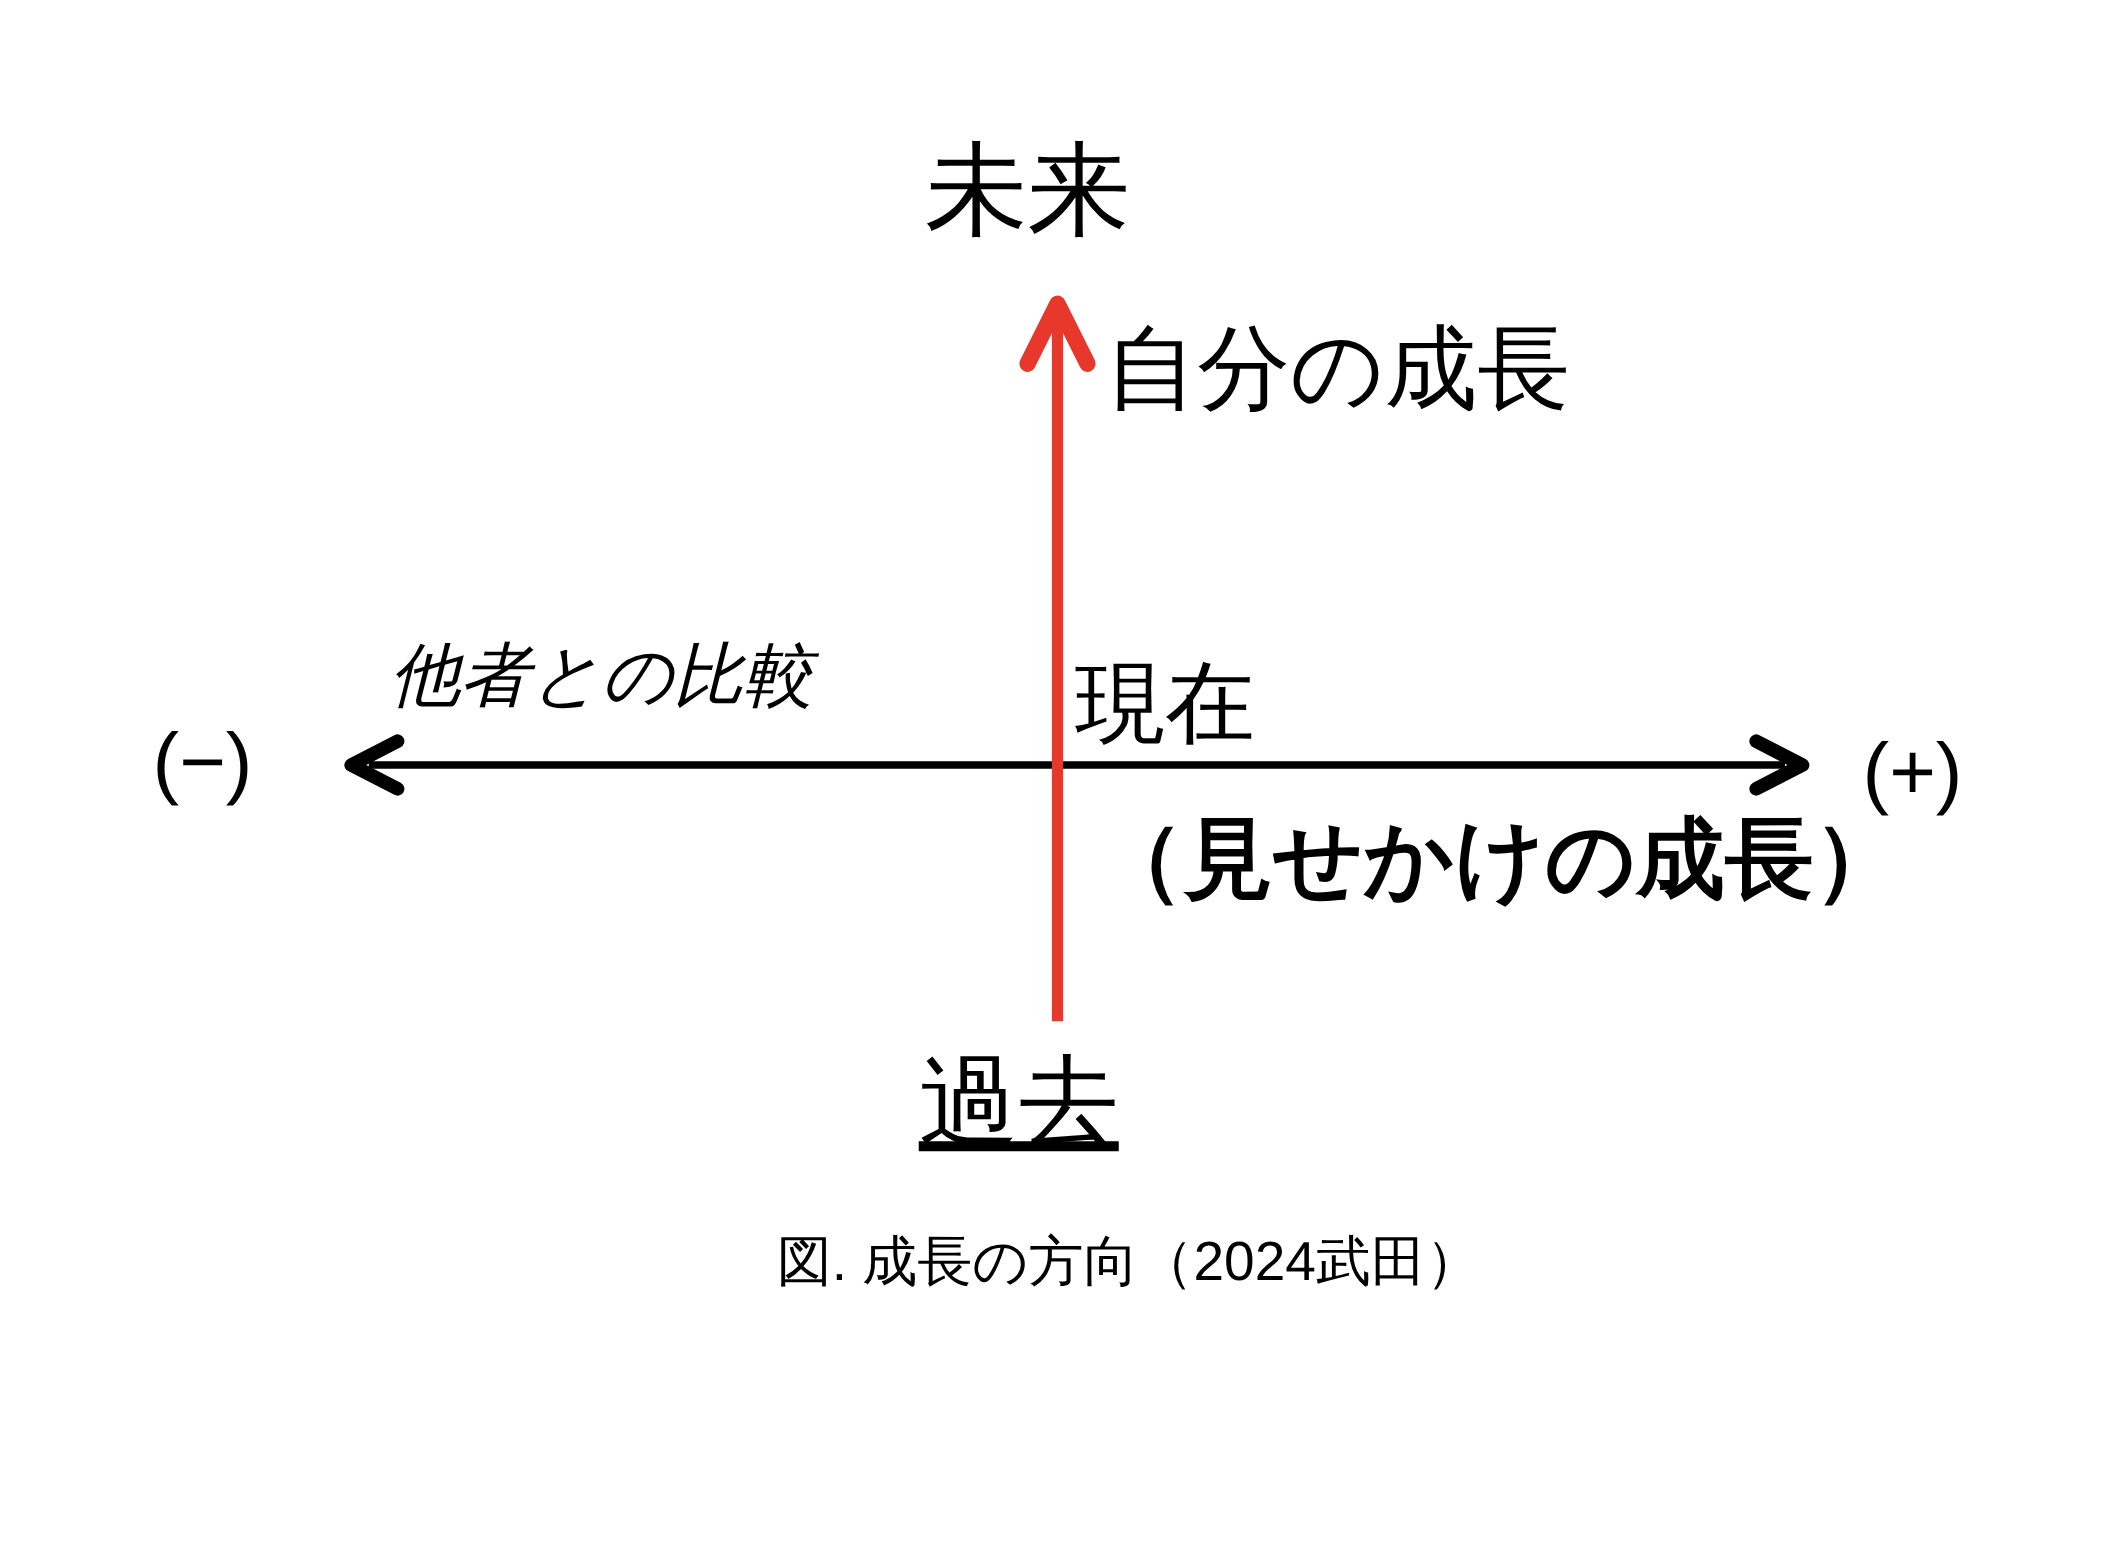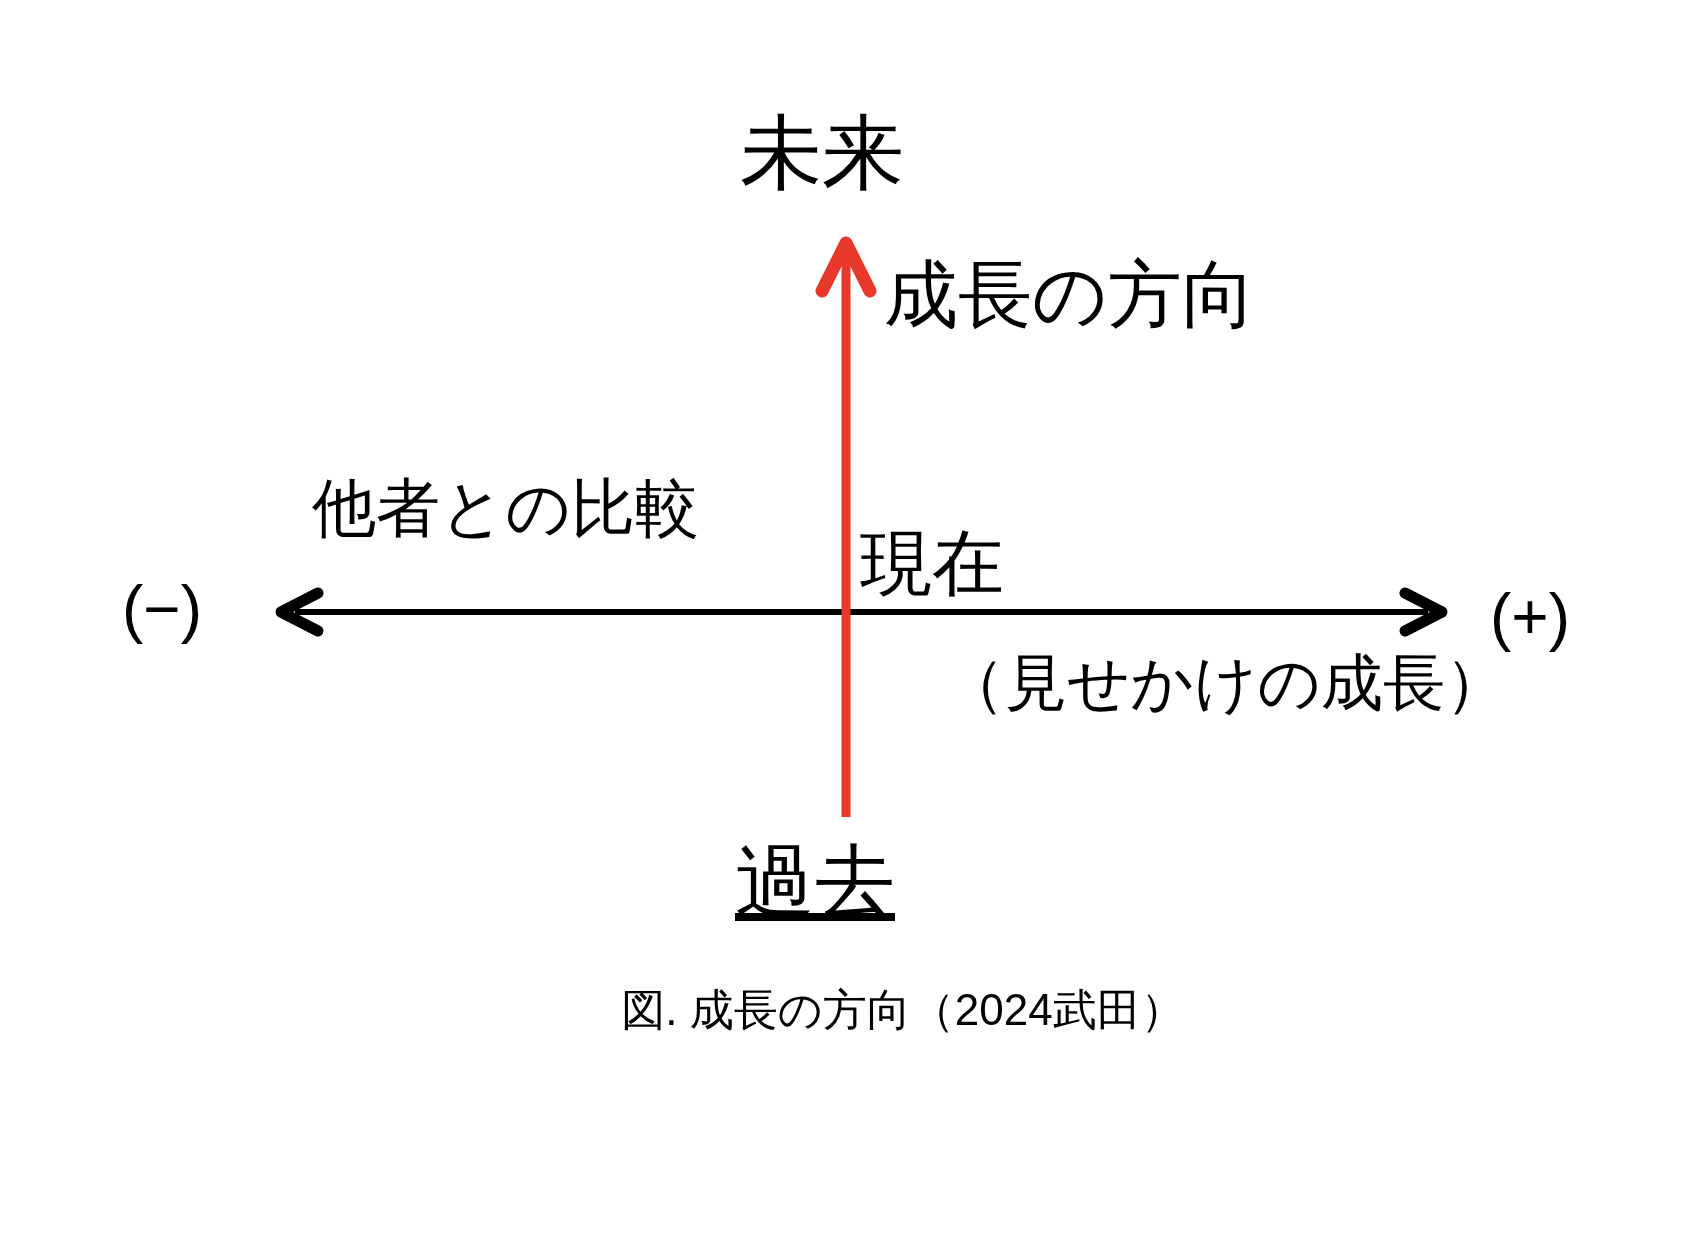--- a/index.html
+++ b/index.html
@@ -38,46 +38,46 @@
     position: absolute;
     white-space: nowrap;
     line-height: 1;
     color: #000000;
   }
   .centered {
     transform: translateX(-50%);
   }
   .future-label   { left: 822px;  top: 112px; font-size: 82px; }
   .self-growth-label { left: 884px; top: 258px; font-size: 74px; }
-  .comparison-label  { left: 312px; top: 476px; font-size: 64px; }
+  .comparison-label  { left: 312px; top: 512px; font-size: 56px; font-style: italic; }
   .present-label  { left: 860px;  top: 527px; font-size: 72px; }
   .minus-label    { left: 162px;  top: 577px; font-size: 64px; }
   .plus-label     { left: 1530px; top: 585px; font-size: 64px; }
-  .apparent-growth-label { left: 1225px; top: 652px; font-size: 62px; }
+  .apparent-growth-label { left: 1199px; top: 652px; font-size: 71px; font-weight: bold; }
   .past-label     { left: 815px;  top: 842px; font-size: 80px; text-decoration: underline; }
   .figure-caption { left: 903px;  top: 988px; font-size: 44px; }
 </style>
 </head>
 <body>
 
 <div class="canvas">
 
   <svg class="axes-svg" viewBox="0 0 1700 1239" xmlns="http://www.w3.org/2000/svg">
 
     <line class="axis-stroke" x1="295" y1="612" x2="1428" y2="612" stroke-width="6"></line>
     <path class="axis-stroke head" d="M318,593 L281,612 L318,631" stroke-width="11"></path>
     <path class="axis-stroke head" d="M1405,593 L1442,612 L1405,631" stroke-width="11"></path>
 
     <line class="growth-stroke" x1="846" y1="817" x2="846" y2="252" stroke-width="9"></line>
     <path class="growth-stroke head" d="M822,291 L846,243 L870,291" stroke-width="13"></path>
   </svg>
 
   <div class="label centered future-label">未来</div>
 
-  <div class="label self-growth-label">成長の方向</div>
+  <div class="label self-growth-label">自分の成長</div>
 
   <div class="label comparison-label">他者との比較</div>
 
   <div class="label present-label">現在</div>
 
   <div class="label centered minus-label">(−)</div>
 
   <div class="label centered plus-label">(+)</div>
 
   <div class="label centered apparent-growth-label">（見せかけの成長）</div>

